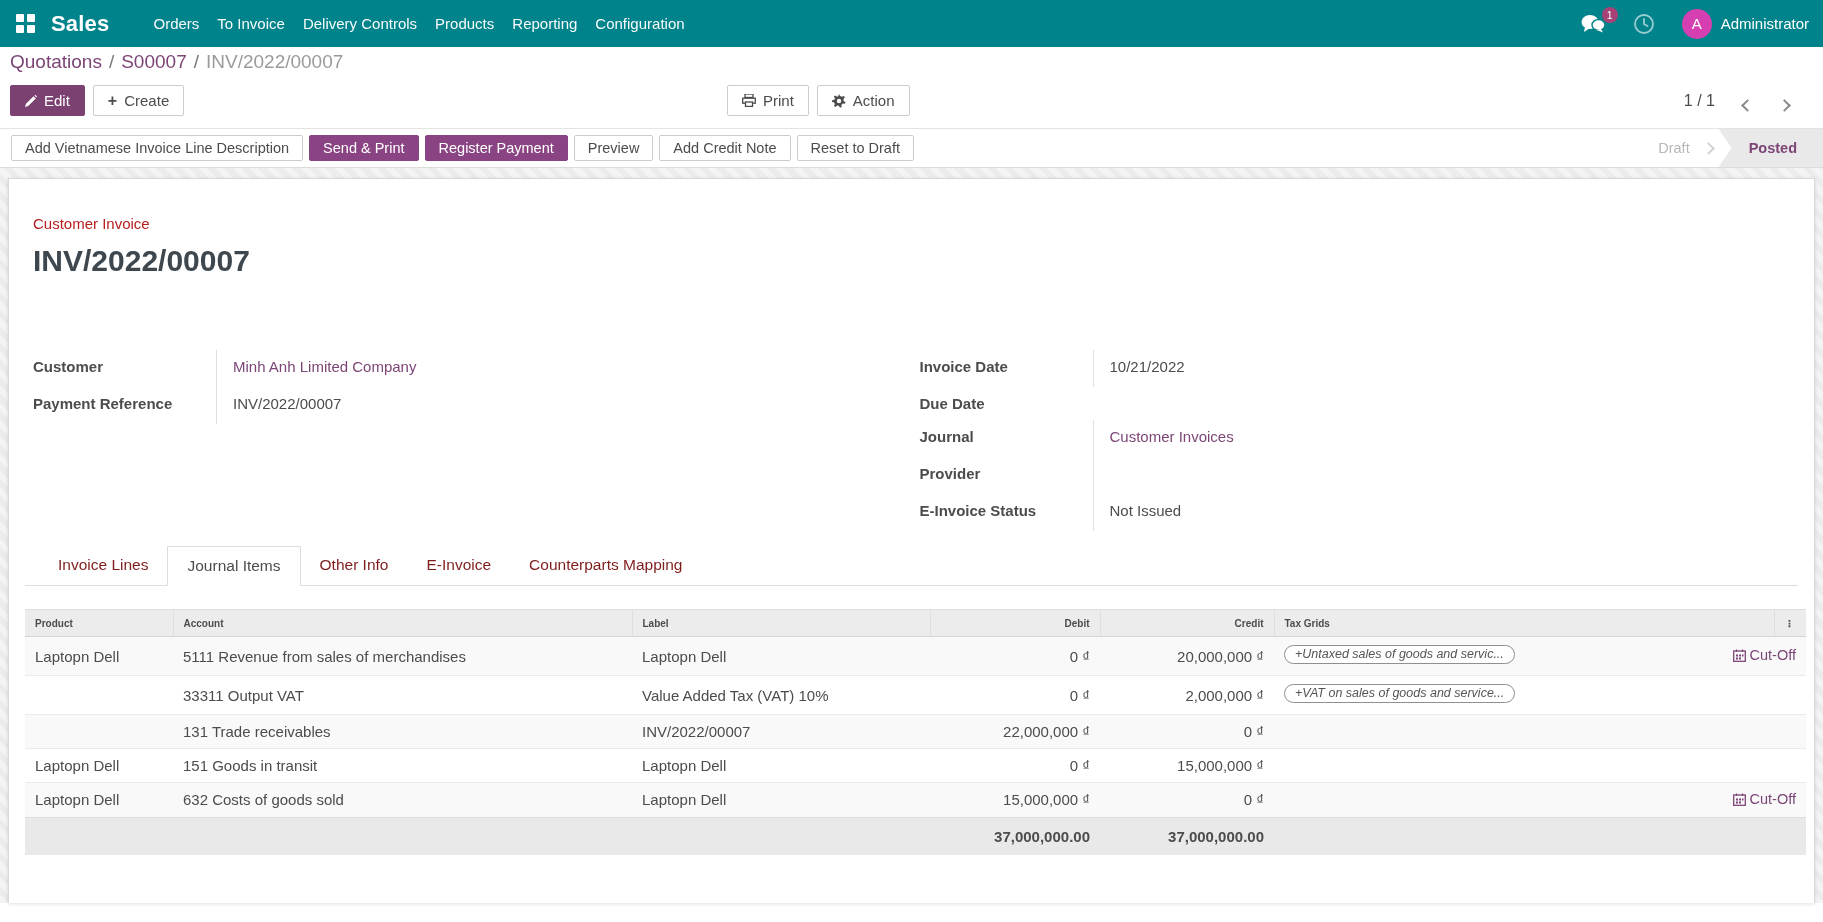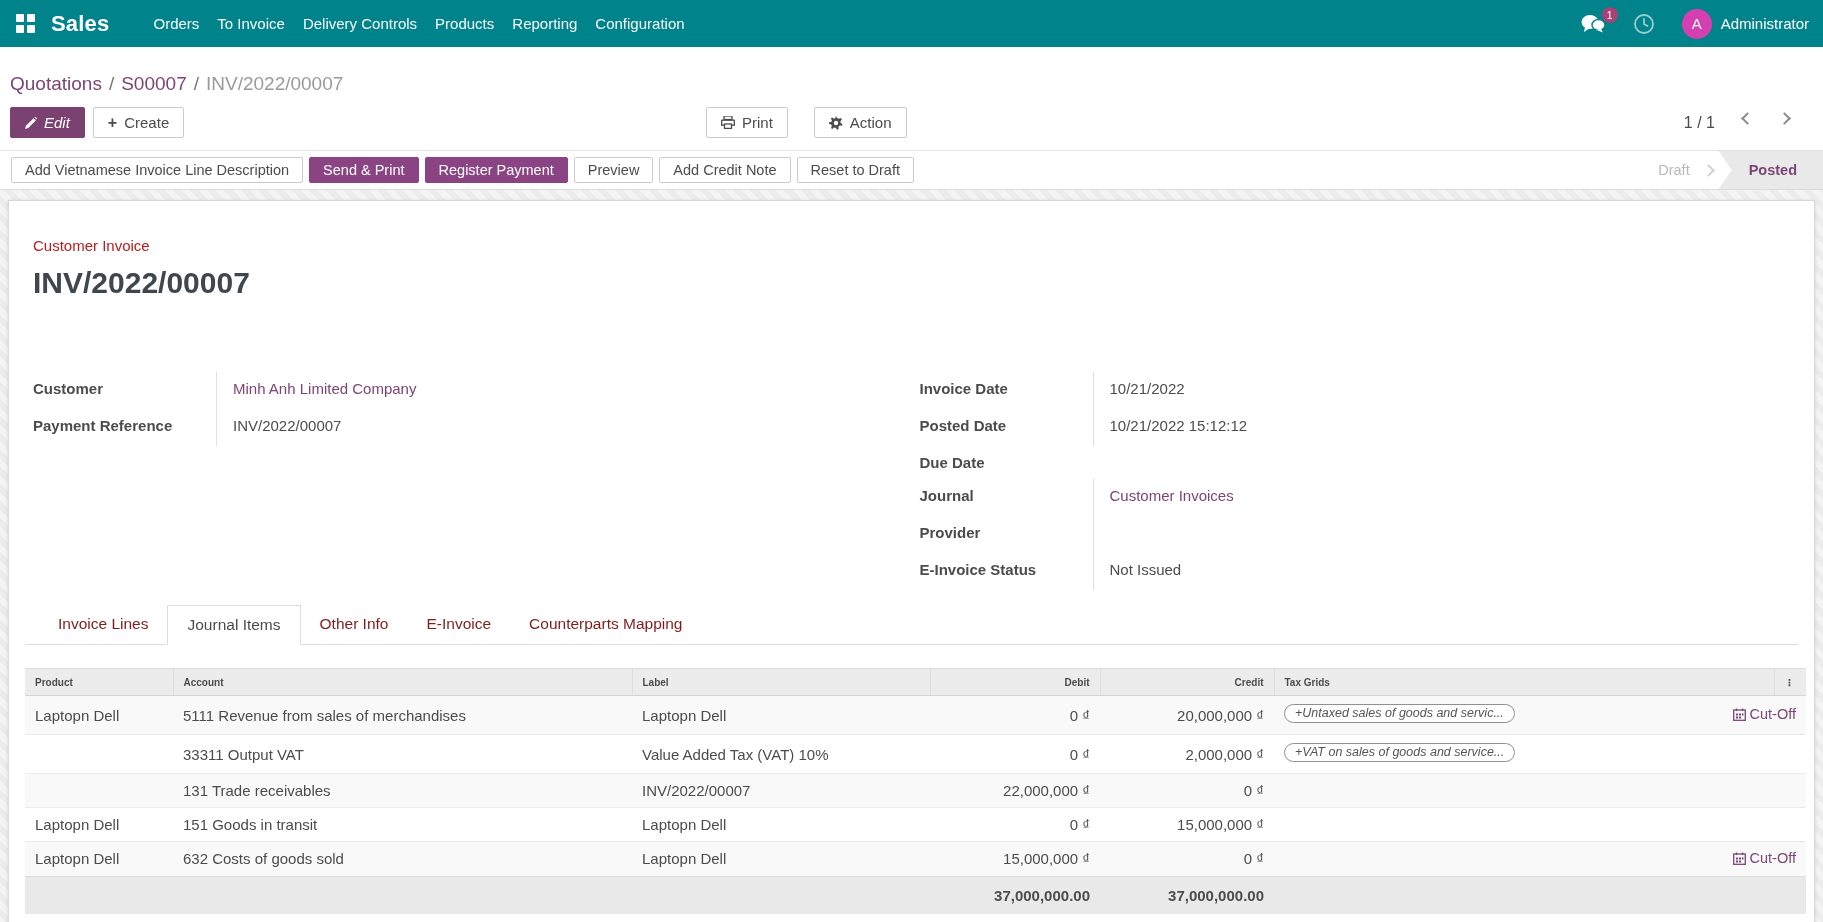--- a/index.html
+++ b/index.html
@@ -26,34 +26,34 @@
     background:#A64276; border-radius:9px; color:#fff; font-size:10.5px;
     display:flex; align-items:center; justify-content:center; padding:0 4px;
   }
   .user-block { display:flex; align-items:center; gap:9px; cursor:pointer; }
   .avatar {
     width:30px; height:30px; border-radius:50%; background:#D63FB1;
     color:#fff; font-size:15px; display:flex; align-items:center; justify-content:center;
   }
   .user-name { font-size:15px; }
   
-  .control-panel { background:#fff; padding:22px 10px 0; }
+  .control-panel { background:#fff; padding:0 10px 0; }
   .breadcrumb { font-size:19px; padding:4px 0 10px; }
   .breadcrumb a { color:#7C4576; text-decoration:none; cursor:pointer; }
   .breadcrumb .sep { color:#777; margin:0 7px; }
   .breadcrumb .current { color:#9a9a9a; }
   .cp-buttons { position:relative; display:flex; align-items:center; padding:2px 10px 12px 0; }
   .btn {
     font-size:15px; padding:6px 14px; border:1px solid #ccc; background:#fff;
     color:#4c4c4c; cursor:pointer; border-radius:2px; display:inline-flex; align-items:center; gap:7px;
     font-family:"Liberation Sans", sans-serif;
   }
   .btn.primary { background:#7B4170; border-color:#7B4170; color:#fff; }
-  .center-actions { position:absolute; left:696px; top:2px; display:flex; gap:26px; }
-  .pager { margin-left:auto; display:flex; align-items:flex-start; gap:28px; padding-right:14px; }
+  .center-actions { position:absolute; left:717px; top:2px; display:flex; gap:8px; }
+  .pager { margin-left:auto; display:flex; align-items:flex-end; gap:28px; padding-right:14px; }
   .pager .count { font-size:16px; color:#4c4c4c; }
   .chev { display:inline-block; width:9px; height:9px; border-top:2.5px solid #8a8a8a; border-right:2.5px solid #8a8a8a; cursor:pointer; }
   .chev.left  { transform:rotate(-135deg); }
   .chev.right { transform:rotate(45deg); }
   
   .statusbar {
     height:40px; border-top:1px solid #e3e3e3; border-bottom:1px solid #dcdcdc;
     display:flex; align-items:stretch; background:#fff; padding-left:8px;
   }
   .statusbar .sb-btn {
@@ -164,21 +164,21 @@
       <span class="user-name">Administrator</span>
     </div>
   </div>
 </div>
 
 <div class="control-panel">
   <div class="breadcrumb">
     <a>Quotations</a><span class="sep">/</span><a>S00007</a><span class="sep">/</span><span class="current">INV/2022/00007</span>
   </div>
   <div class="cp-buttons">
-    <button class="btn primary" style="margin-right:8px;font-style:italic;">
+    <button class="btn primary" style="margin-right:8px;">
       <span class="icon">
         <svg width="12" height="12" viewBox="0 0 12 12">
             <path d="M0 12 L1 8.8 L8.6 1.2 L10.8 3.4 L3.2 11 Z M9.4 .4 L11.6 2.6 L12 1.4 L10.6 0 Z" fill="#fff"></path>
           </svg>
       </span>
       <span>Edit</span>
     </button>
     <button class="btn">
       <span style="font-weight:bold; font-size:16px; line-height:10px;">+</span>
       <span>Create</span>
@@ -241,24 +241,20 @@
           <span class="flabel">Payment Reference</span>
           <span class="fvalue">INV/2022/00007</span>
         </div>
       </div>
       <div class="fgroup right">
         <div class="frow">
           <span class="flabel">Invoice Date</span>
           <span class="fvalue">10/21/2022</span>
         </div>
         <div class="frow">
-          <span class="flabel">Posted Date</span>
-          <span class="fvalue">10/21/2022 15:12:12</span>
-        </div>
-        <div class="frow">
           <span class="flabel">Due Date</span>
         </div>
         <div class="frow">
           <span class="flabel">Journal</span>
           <span class="fvalue"><a>Customer Invoices</a></span>
         </div>
         <div class="frow">
           <span class="flabel">Provider</span>
           <span class="fvalue"></span>
         </div>

